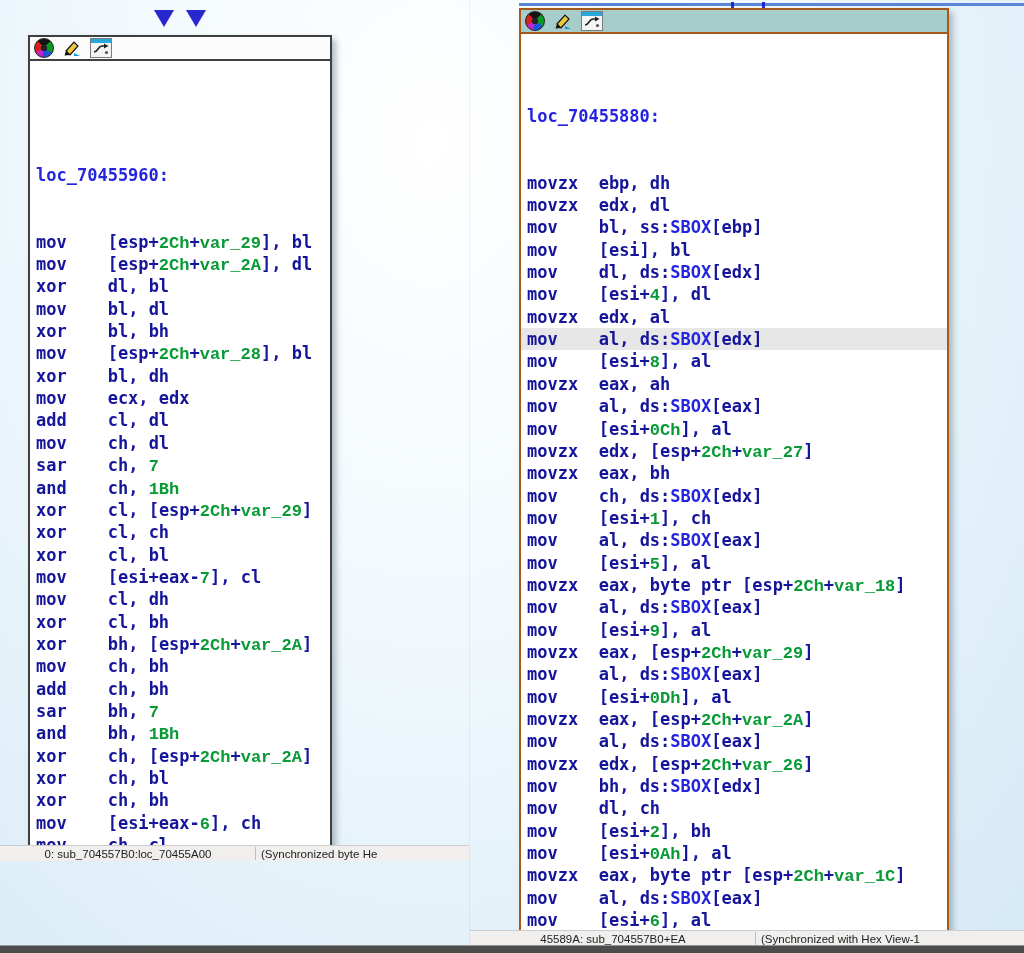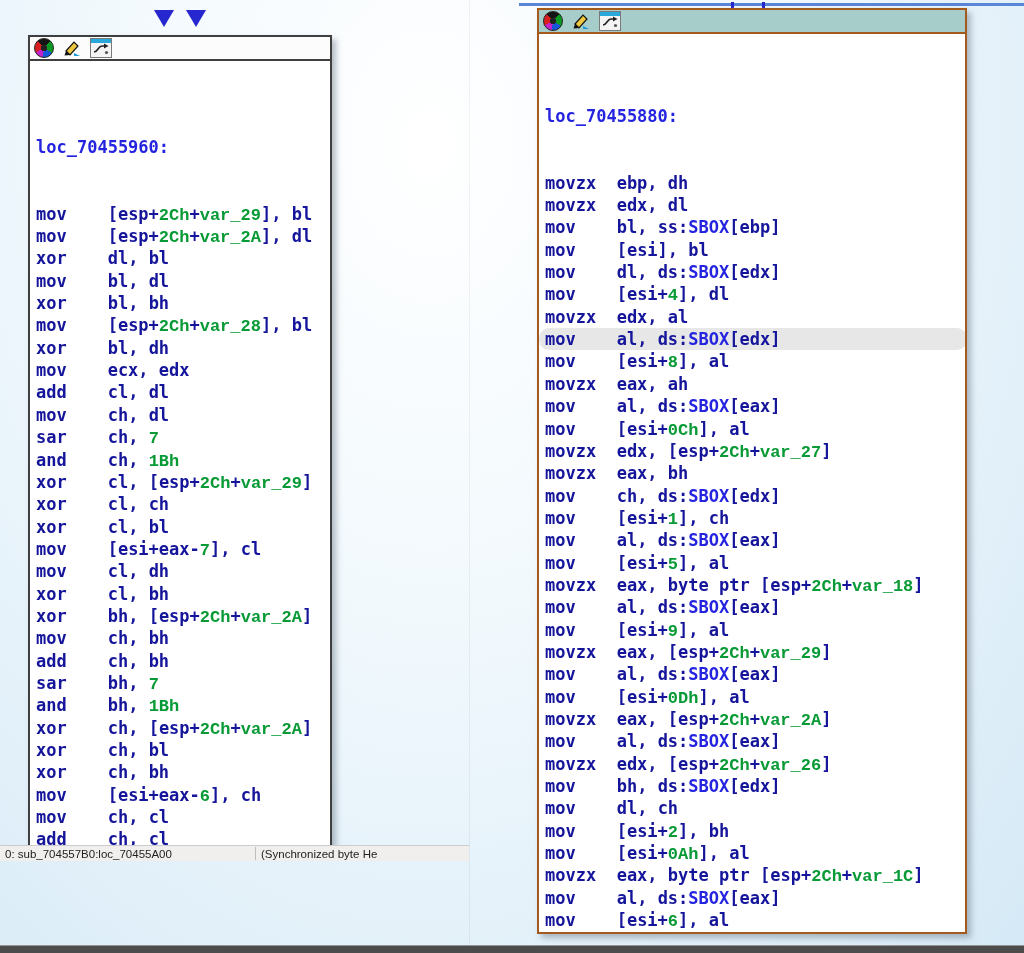--- a/index.html
+++ b/index.html
@@ -10,21 +10,21 @@
   }
   .canvas{position:absolute;inset:0;}
   .win-divider{position:absolute;left:469px;top:0;width:1px;height:945px;background:rgba(0,0,0,0.05);}
 
   
   .node{
     position:absolute;background:#ffffff;overflow:hidden;
     box-shadow:4px 4px 6px rgba(110,125,140,.5);
   }
   .node-left{left:28px;top:35px;width:300px;height:810px;border:2px solid var(--node-border);}
-  .node-right{left:537px;top:8px;width:426px;height:922px;border:2px solid var(--sel-border);}
+  .node-right{left:519px;top:8px;width:426px;height:922px;border:2px solid var(--sel-border);}
   .titlebar{
     height:24px;display:flex;align-items:center;gap:8px;padding:1px 4px;box-sizing:border-box;
   }
   .node-left  .titlebar{background:#fcfcfc;border-bottom:2px solid var(--node-border);}
   .node-right .titlebar{background:var(--sel-title);border-bottom:2px solid var(--sel-border);}
 
   
   .colorwheel{
     width:20px;height:20px;border-radius:50%;border:1px solid #222;box-sizing:border-box;
     background:
@@ -33,49 +33,49 @@
   }
   .icon-svg{display:block;}
   .winframe{background:#f4f4f4;border:1px solid #7a7a7a;}
 
   
   .code{
     font-family:"DejaVu Sans Mono","Liberation Mono",monospace;
     font-size:17px;font-weight:bold;line-height:22.35px;
     padding:0 0 0 6px;white-space:pre;
   }
-  .node-left  .code{padding-top:30px;}
+  .node-left  .code{padding-top:30px;margin-top:28px;}
   .node-right .code{padding-top:26px;}
   .code-line{height:22.35px;}
   .mn{display:inline-block;width:7ch;}
   .c-code{color:var(--c-code);}
   .c-num{color:var(--c-num);font-family:Liberation Mono, monospace;}
   .c-name{color:var(--c-name);}
   .label-line{color:var(--c-name);}
-  .hl{background:var(--c-hl);margin-left:-6px;padding-left:6px;margin-right:-2px;border-radius:10px;}
+  .hl{background:var(--c-hl);margin-left:-6px;padding-left:6px;margin-right:-2px;}
 
   
   .edge-tri{
     position:absolute;width:0;height:0;top:10px;
     border-left:10px solid transparent;border-right:10px solid transparent;
     border-top:17px solid var(--edge-blue);
   }
   .tri-1{left:154px;} .tri-2{left:186px;}
   .edge-hline{position:absolute;left:519px;top:3px;width:505px;height:3px;background:#5a86d8;}
   .edge-tick{position:absolute;top:2px;width:3px;height:7px;background:var(--edge-blue);}
   .tick-1{left:731px;} .tick-2{left:762px;}
 
   
   .statusbar{
     position:absolute;height:15px;background:#f0efed;border-top:1px solid #cccccc;
     font-size:11.5px;line-height:14px;color:#222;display:flex;overflow:hidden;white-space:nowrap;
   }
   .status-left{left:0;top:845px;width:469px;}
   .status-right{left:470px;top:930px;width:554px;}
-  .status-pane{overflow:hidden;padding:1px 4px 0 5px;box-sizing:border-box;flex:none;}
+  .status-pane{overflow:hidden;padding:1px 4px 0 5px;box-sizing:border-box;flex:none;text-align:center;}
   .status-left .pane-1{width:255px;}
   .status-right .pane-1{width:285px;}
   .status-div{flex:none;width:1px;background:#bdbdbd;margin:1px 0;}
 
   .bottom-strip{position:absolute;left:0;top:945px;width:1024px;height:8px;background:#4c4c4c;border-top:1px solid #959595;box-sizing:border-box;}
 </style>
 </head>
 <body>
 
 <div class="canvas">
@@ -129,15 +129,20 @@
       <div id="rows-right"><div class="code-line"><span class="mn c-code">movzx</span><span class="ops"><span class="c-code">ebp</span><span class="c-code">,</span><span class="c-code"> </span><span class="c-code">dh</span></span></div><div class="code-line"><span class="mn c-code">movzx</span><span class="ops"><span class="c-code">edx</span><span class="c-code">,</span><span class="c-code"> </span><span class="c-code">dl</span></span></div><div class="code-line"><span class="mn c-code">mov</span><span class="ops"><span class="c-code">bl</span><span class="c-code">,</span><span class="c-code"> </span><span class="c-code">ss</span><span class="c-code">:</span><span class="c-name">SBOX</span><span class="c-code">[</span><span class="c-code">ebp</span><span class="c-code">]</span></span></div><div class="code-line"><span class="mn c-code">mov</span><span class="ops"><span class="c-code">[</span><span class="c-code">esi</span><span class="c-code">]</span><span class="c-code">,</span><span class="c-code"> </span><span class="c-code">bl</span></span></div><div class="code-line"><span class="mn c-code">mov</span><span class="ops"><span class="c-code">dl</span><span class="c-code">,</span><span class="c-code"> </span><span class="c-code">ds</span><span class="c-code">:</span><span class="c-name">SBOX</span><span class="c-code">[</span><span class="c-code">edx</span><span class="c-code">]</span></span></div><div class="code-line"><span class="mn c-code">mov</span><span class="ops"><span class="c-code">[</span><span class="c-code">esi</span><span class="c-code">+</span><span class="c-num">4</span><span class="c-code">]</span><span class="c-code">,</span><span class="c-code"> </span><span class="c-code">dl</span></span></div><div class="code-line"><span class="mn c-code">movzx</span><span class="ops"><span class="c-code">edx</span><span class="c-code">,</span><span class="c-code"> </span><span class="c-code">al</span></span></div><div class="code-line hl"><span class="mn c-code">mov</span><span class="ops"><span class="c-code">al</span><span class="c-code">,</span><span class="c-code"> </span><span class="c-code">ds</span><span class="c-code">:</span><span class="c-name">SBOX</span><span class="c-code">[</span><span class="c-code">edx</span><span class="c-code">]</span></span></div><div class="code-line"><span class="mn c-code">mov</span><span class="ops"><span class="c-code">[</span><span class="c-code">esi</span><span class="c-code">+</span><span class="c-num">8</span><span class="c-code">]</span><span class="c-code">,</span><span class="c-code"> </span><span class="c-code">al</span></span></div><div class="code-line"><span class="mn c-code">movzx</span><span class="ops"><span class="c-code">eax</span><span class="c-code">,</span><span class="c-code"> </span><span class="c-code">ah</span></span></div><div class="code-line"><span class="mn c-code">mov</span><span class="ops"><span class="c-code">al</span><span class="c-code">,</span><span class="c-code"> </span><span class="c-code">ds</span><span class="c-code">:</span><span class="c-name">SBOX</span><span class="c-code">[</span><span class="c-code">eax</span><span class="c-code">]</span></span></div><div class="code-line"><span class="mn c-code">mov</span><span class="ops"><span class="c-code">[</span><span class="c-code">esi</span><span class="c-code">+</span><span class="c-num">0Ch</span><span class="c-code">]</span><span class="c-code">,</span><span class="c-code"> </span><span class="c-code">al</span></span></div><div class="code-line"><span class="mn c-code">movzx</span><span class="ops"><span class="c-code">edx</span><span class="c-code">,</span><span class="c-code"> </span><span class="c-code">[</span><span class="c-code">esp</span><span class="c-code">+</span><span class="c-num">2Ch</span><span class="c-code">+</span><span class="c-num">var_27</span><span class="c-code">]</span></span></div><div class="code-line"><span class="mn c-code">movzx</span><span class="ops"><span class="c-code">eax</span><span class="c-code">,</span><span class="c-code"> </span><span class="c-code">bh</span></span></div><div class="code-line"><span class="mn c-code">mov</span><span class="ops"><span class="c-code">ch</span><span class="c-code">,</span><span class="c-code"> </span><span class="c-code">ds</span><span class="c-code">:</span><span class="c-name">SBOX</span><span class="c-code">[</span><span class="c-code">edx</span><span class="c-code">]</span></span></div><div class="code-line"><span class="mn c-code">mov</span><span class="ops"><span class="c-code">[</span><span class="c-code">esi</span><span class="c-code">+</span><span class="c-num">1</span><span class="c-code">]</span><span class="c-code">,</span><span class="c-code"> </span><span class="c-code">ch</span></span></div><div class="code-line"><span class="mn c-code">mov</span><span class="ops"><span class="c-code">al</span><span class="c-code">,</span><span class="c-code"> </span><span class="c-code">ds</span><span class="c-code">:</span><span class="c-name">SBOX</span><span class="c-code">[</span><span class="c-code">eax</span><span class="c-code">]</span></span></div><div class="code-line"><span class="mn c-code">mov</span><span class="ops"><span class="c-code">[</span><span class="c-code">esi</span><span class="c-code">+</span><span class="c-num">5</span><span class="c-code">]</span><span class="c-code">,</span><span class="c-code"> </span><span class="c-code">al</span></span></div><div class="code-line"><span class="mn c-code">movzx</span><span class="ops"><span class="c-code">eax</span><span class="c-code">,</span><span class="c-code"> </span><span class="c-code">byte</span><span class="c-code"> </span><span class="c-code">ptr</span><span class="c-code"> </span><span class="c-code">[</span><span class="c-code">esp</span><span class="c-code">+</span><span class="c-num">2Ch</span><span class="c-code">+</span><span class="c-num">var_18</span><span class="c-code">]</span></span></div><div class="code-line"><span class="mn c-code">mov</span><span class="ops"><span class="c-code">al</span><span class="c-code">,</span><span class="c-code"> </span><span class="c-code">ds</span><span class="c-code">:</span><span class="c-name">SBOX</span><span class="c-code">[</span><span class="c-code">eax</span><span class="c-code">]</span></span></div><div class="code-line"><span class="mn c-code">mov</span><span class="ops"><span class="c-code">[</span><span class="c-code">esi</span><span class="c-code">+</span><span class="c-num">9</span><span class="c-code">]</span><span class="c-code">,</span><span class="c-code"> </span><span class="c-code">al</span></span></div><div class="code-line"><span class="mn c-code">movzx</span><span class="ops"><span class="c-code">eax</span><span class="c-code">,</span><span class="c-code"> </span><span class="c-code">[</span><span class="c-code">esp</span><span class="c-code">+</span><span class="c-num">2Ch</span><span class="c-code">+</span><span class="c-num">var_29</span><span class="c-code">]</span></span></div><div class="code-line"><span class="mn c-code">mov</span><span class="ops"><span class="c-code">al</span><span class="c-code">,</span><span class="c-code"> </span><span class="c-code">ds</span><span class="c-code">:</span><span class="c-name">SBOX</span><span class="c-code">[</span><span class="c-code">eax</span><span class="c-code">]</span></span></div><div class="code-line"><span class="mn c-code">mov</span><span class="ops"><span class="c-code">[</span><span class="c-code">esi</span><span class="c-code">+</span><span class="c-num">0Dh</span><span class="c-code">]</span><span class="c-code">,</span><span class="c-code"> </span><span class="c-code">al</span></span></div><div class="code-line"><span class="mn c-code">movzx</span><span class="ops"><span class="c-code">eax</span><span class="c-code">,</span><span class="c-code"> </span><span class="c-code">[</span><span class="c-code">esp</span><span class="c-code">+</span><span class="c-num">2Ch</span><span class="c-code">+</span><span class="c-num">var_2A</span><span class="c-code">]</span></span></div><div class="code-line"><span class="mn c-code">mov</span><span class="ops"><span class="c-code">al</span><span class="c-code">,</span><span class="c-code"> </span><span class="c-code">ds</span><span class="c-code">:</span><span class="c-name">SBOX</span><span class="c-code">[</span><span class="c-code">eax</span><span class="c-code">]</span></span></div><div class="code-line"><span class="mn c-code">movzx</span><span class="ops"><span class="c-code">edx</span><span class="c-code">,</span><span class="c-code"> </span><span class="c-code">[</span><span class="c-code">esp</span><span class="c-code">+</span><span class="c-num">2Ch</span><span class="c-code">+</span><span class="c-num">var_26</span><span class="c-code">]</span></span></div><div class="code-line"><span class="mn c-code">mov</span><span class="ops"><span class="c-code">bh</span><span class="c-code">,</span><span class="c-code"> </span><span class="c-code">ds</span><span class="c-code">:</span><span class="c-name">SBOX</span><span class="c-code">[</span><span class="c-code">edx</span><span class="c-code">]</span></span></div><div class="code-line"><span class="mn c-code">mov</span><span class="ops"><span class="c-code">dl</span><span class="c-code">,</span><span class="c-code"> </span><span class="c-code">ch</span></span></div><div class="code-line"><span class="mn c-code">mov</span><span class="ops"><span class="c-code">[</span><span class="c-code">esi</span><span class="c-code">+</span><span class="c-num">2</span><span class="c-code">]</span><span class="c-code">,</span><span class="c-code"> </span><span class="c-code">bh</span></span></div><div class="code-line"><span class="mn c-code">mov</span><span class="ops"><span class="c-code">[</span><span class="c-code">esi</span><span class="c-code">+</span><span class="c-num">0Ah</span><span class="c-code">]</span><span class="c-code">,</span><span class="c-code"> </span><span class="c-code">al</span></span></div><div class="code-line"><span class="mn c-code">movzx</span><span class="ops"><span class="c-code">eax</span><span class="c-code">,</span><span class="c-code"> </span><span class="c-code">byte</span><span class="c-code"> </span><span class="c-code">ptr</span><span class="c-code"> </span><span class="c-code">[</span><span class="c-code">esp</span><span class="c-code">+</span><span class="c-num">2Ch</span><span class="c-code">+</span><span class="c-num">var_1C</span><span class="c-code">]</span></span></div><div class="code-line"><span class="mn c-code">mov</span><span class="ops"><span class="c-code">al</span><span class="c-code">,</span><span class="c-code"> </span><span class="c-code">ds</span><span class="c-code">:</span><span class="c-name">SBOX</span><span class="c-code">[</span><span class="c-code">eax</span><span class="c-code">]</span></span></div><div class="code-line"><span class="mn c-code">mov</span><span class="ops"><span class="c-code">[</span><span class="c-code">esi</span><span class="c-code">+</span><span class="c-num">6</span><span class="c-code">]</span><span class="c-code">,</span><span class="c-code"> </span><span class="c-code">al</span></span></div><div class="code-line"><span class="mn c-code">movzx</span><span class="ops"><span class="c-code">eax</span><span class="c-code">,</span><span class="c-code"> </span><span class="c-code">[</span><span class="c-code">esp</span><span class="c-code">+</span><span class="c-num">2Ch</span><span class="c-code">+</span><span class="c-num">var_25</span><span class="c-code">]</span></span></div></div>
     </div>
   </div>
 
   <div class="statusbar status-left">
     <div class="status-pane pane-1">0: sub_704557B0:loc_70455A00</div>
     <div class="status-div"></div>
     <div class="status-pane">(Synchronized byte He</div>
   </div>
 
+  <div class="statusbar status-right">
+    <div class="status-pane pane-1">45589A: sub_704557B0+EA</div>
+    <div class="status-div"></div>
+    <div class="status-pane">(Synchronized with Hex View-1</div>
+  </div>
 
   <div class="bottom-strip"></div>
 </div>
 
 </body></html>

